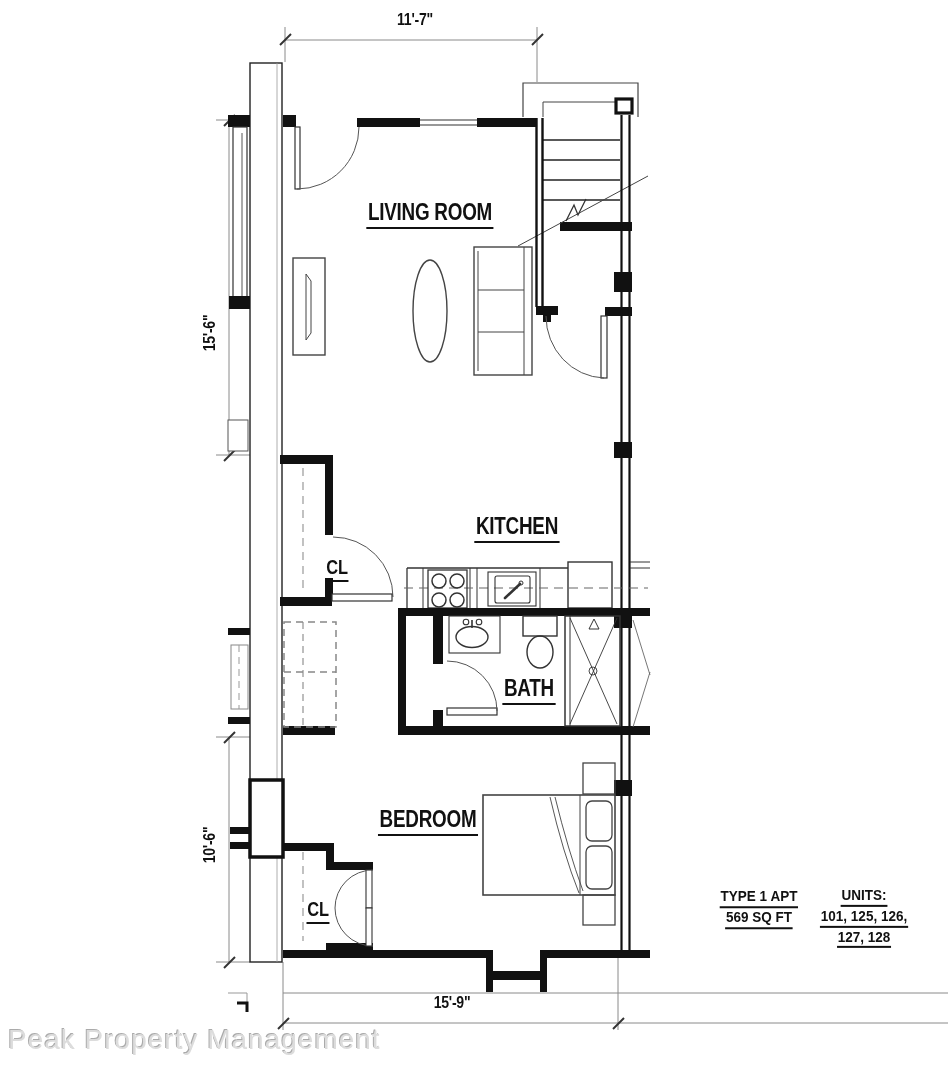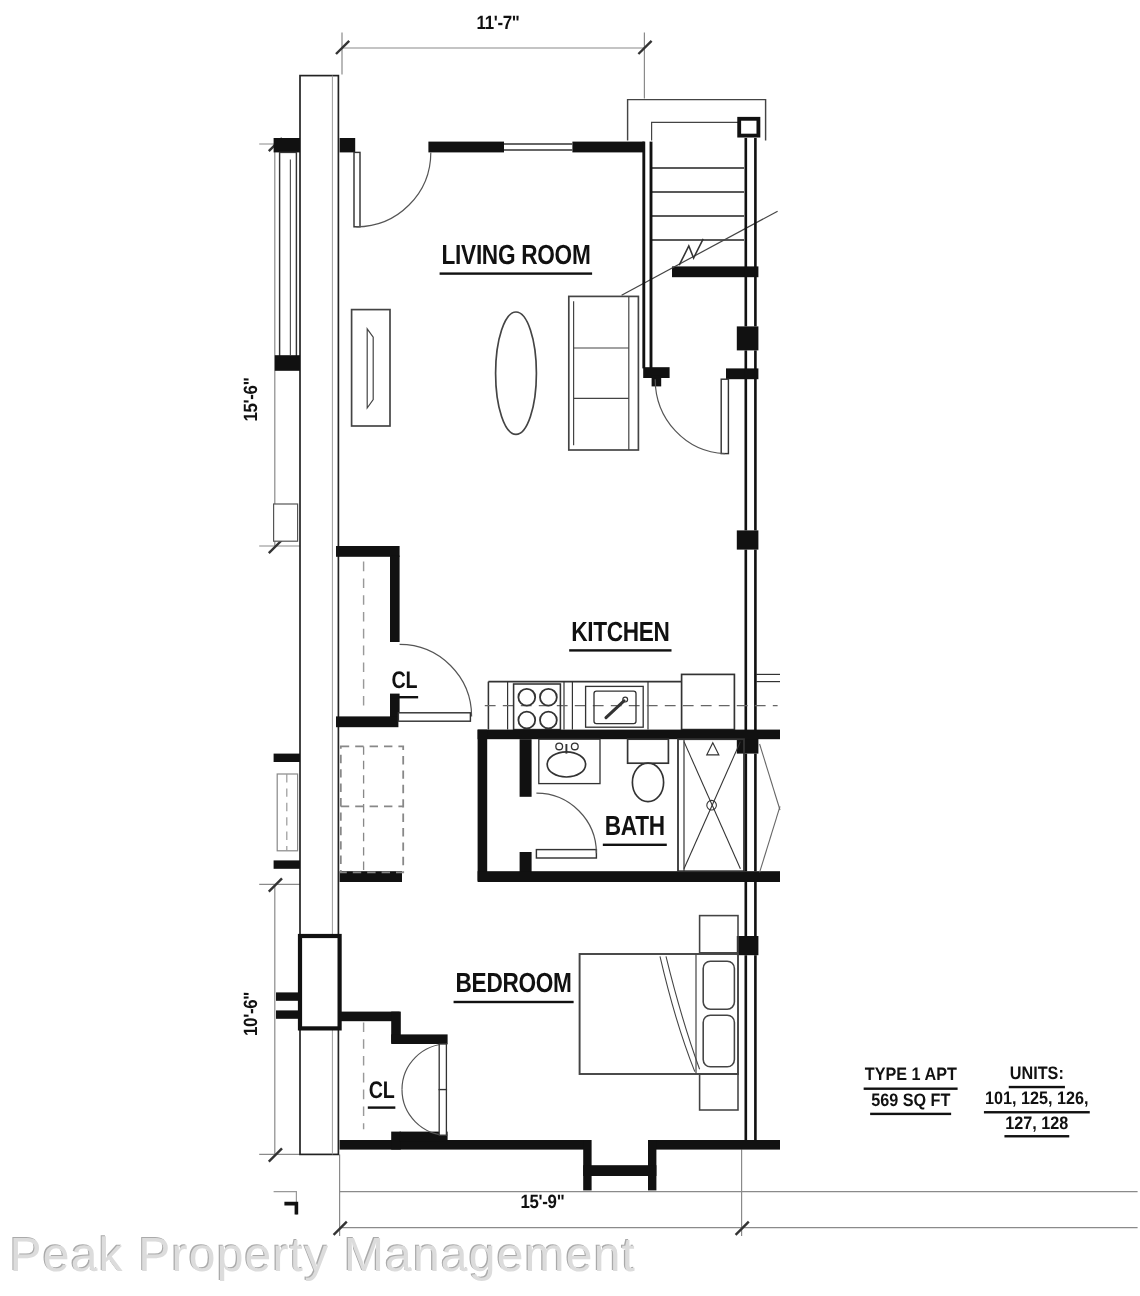--- a/index.html
+++ b/index.html
@@ -9,21 +9,21 @@
   .lbl{position:absolute;z-index:3;font-weight:bold;white-space:nowrap;color:#111;
        transform:translate(-50%,-50%) scaleX(.82);letter-spacing:-.3px;}
   .room{font-size:23px;border-bottom:2.5px solid #111;padding:0 2px 1px 2px;}
   .cl{font-size:20px;border-bottom:2.2px solid #111;padding:0 1px 1px 1px;}
   .dim{font-size:16px;transform:translate(-50%,-50%) scaleX(.88);}
   .dim-rot{font-size:16px;transform:translate(-50%,-50%) rotate(-90deg) scaleX(.88);}
   .info{position:absolute;z-index:3;font-weight:bold;font-size:15px;color:#111;
         text-align:center;transform:translate(-50%,-50%) scaleX(.9);white-space:nowrap;line-height:1.25;}
   .info .ln{display:inline-block;border-bottom:2px solid #111;padding:0 1px 0 1px;}
   .info .row{display:block;}
-  #watermark{position:absolute;z-index:1;left:8px;top:1024px;font-size:40px;font-weight:normal;
+  #watermark{position:absolute;z-index:1;left:8px;top:1024px;font-size:28px;font-weight:normal;
              letter-spacing:1px;color:#dcdcdc;white-space:nowrap;
              text-shadow:1px 1px 0 #ffffff,-1px -1px 0 #aaaaaa;}
 </style>
 </head>
 <body>
 
 <div id="canvas">
 
   <div id="watermark">Peak Property Management</div>
 

